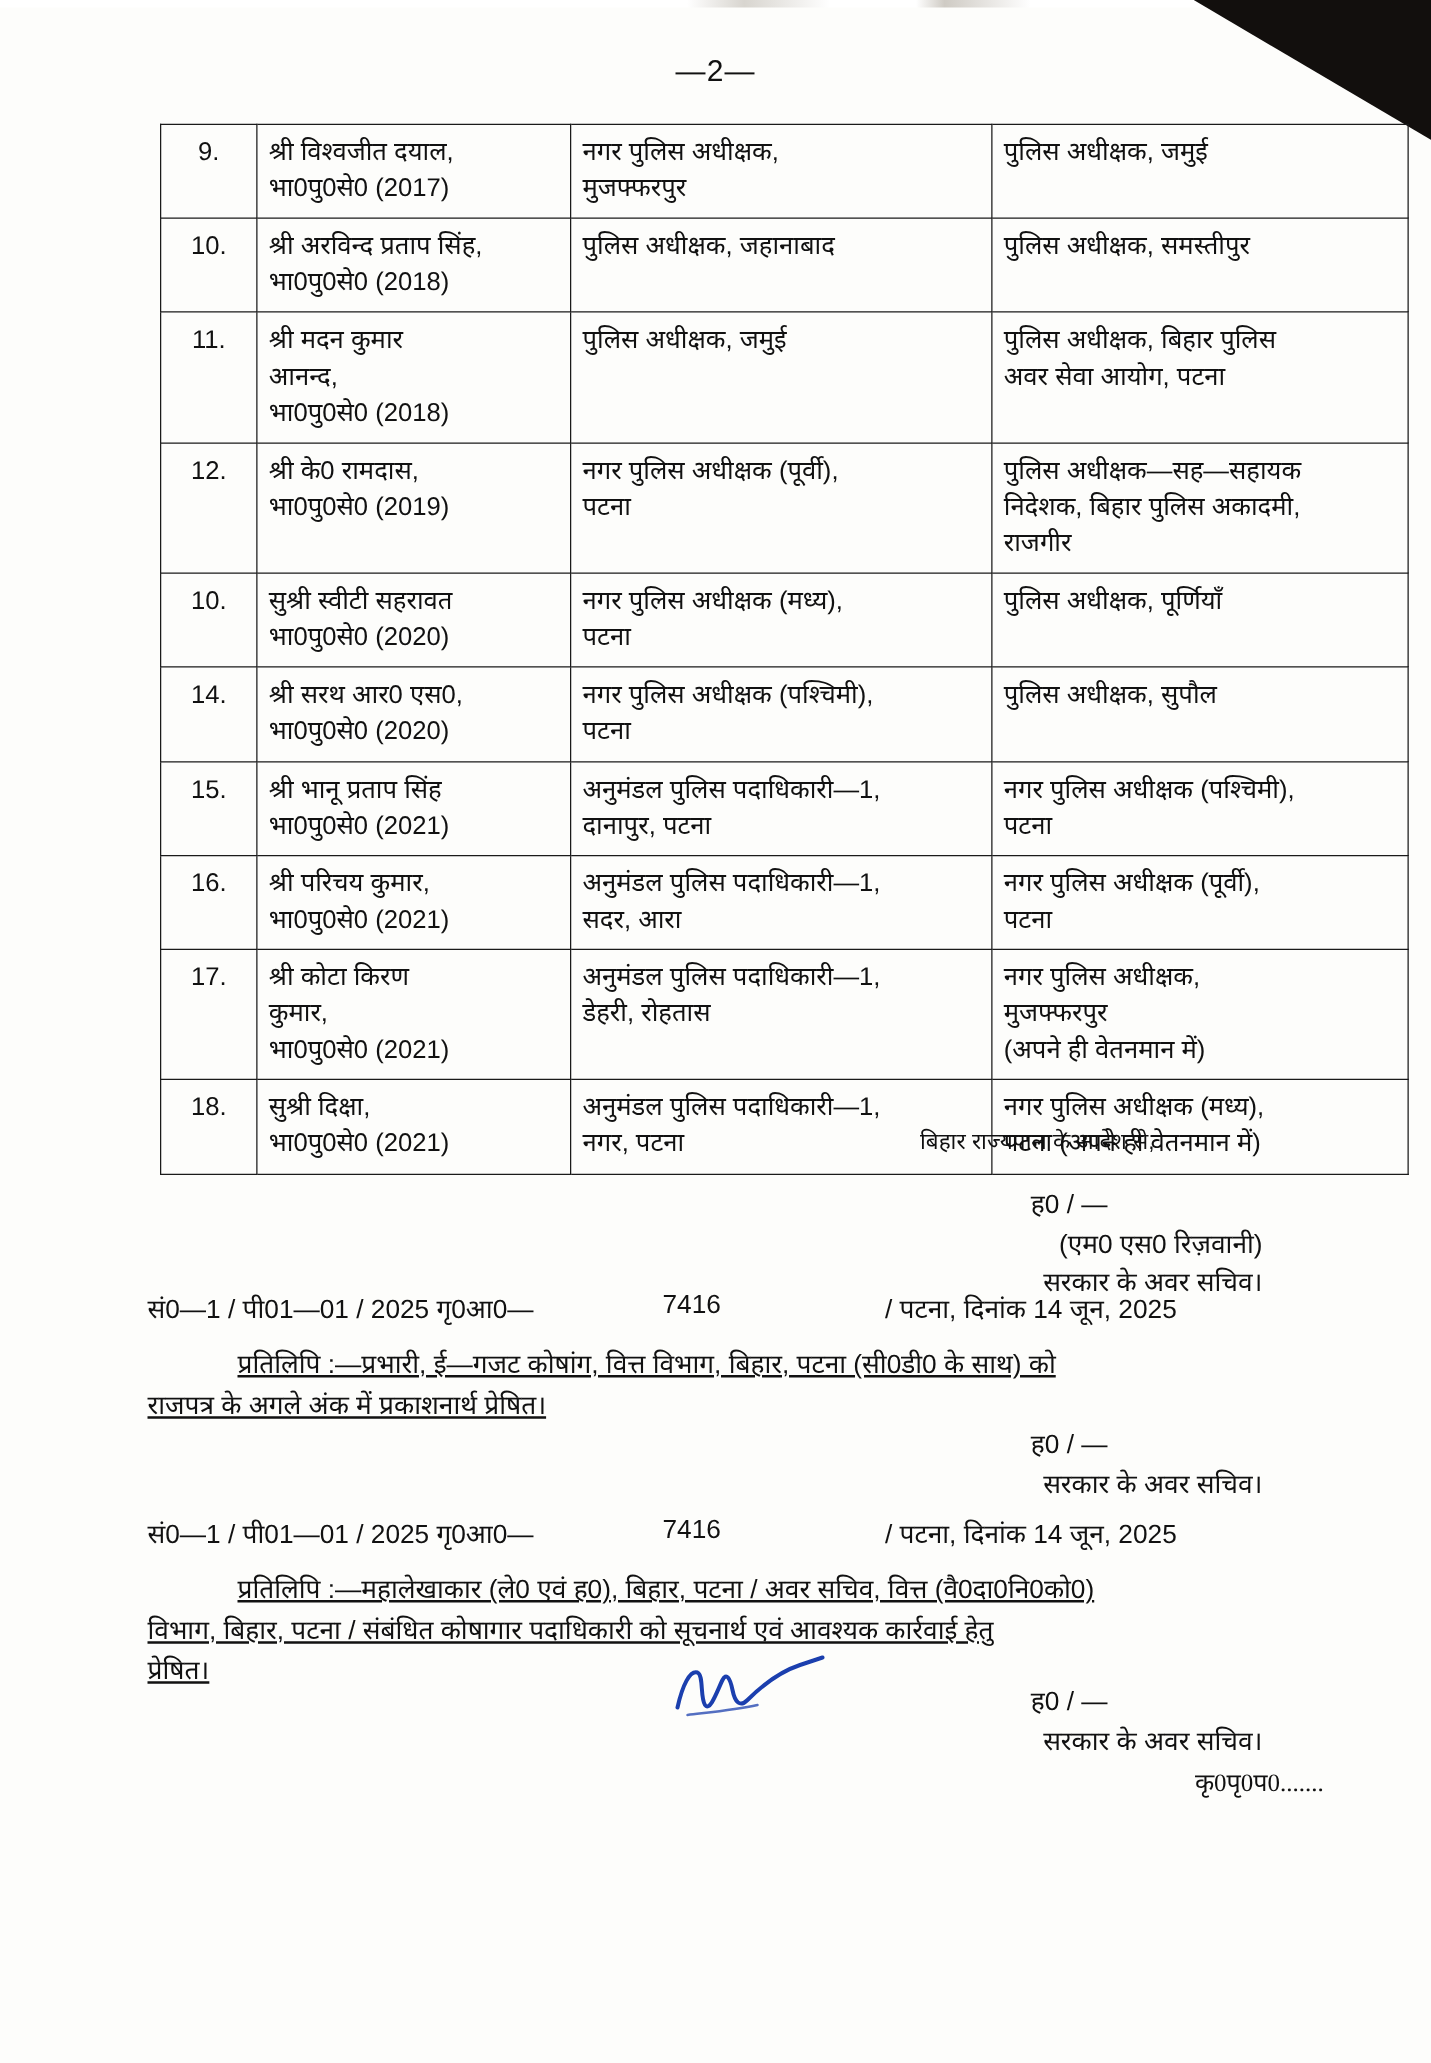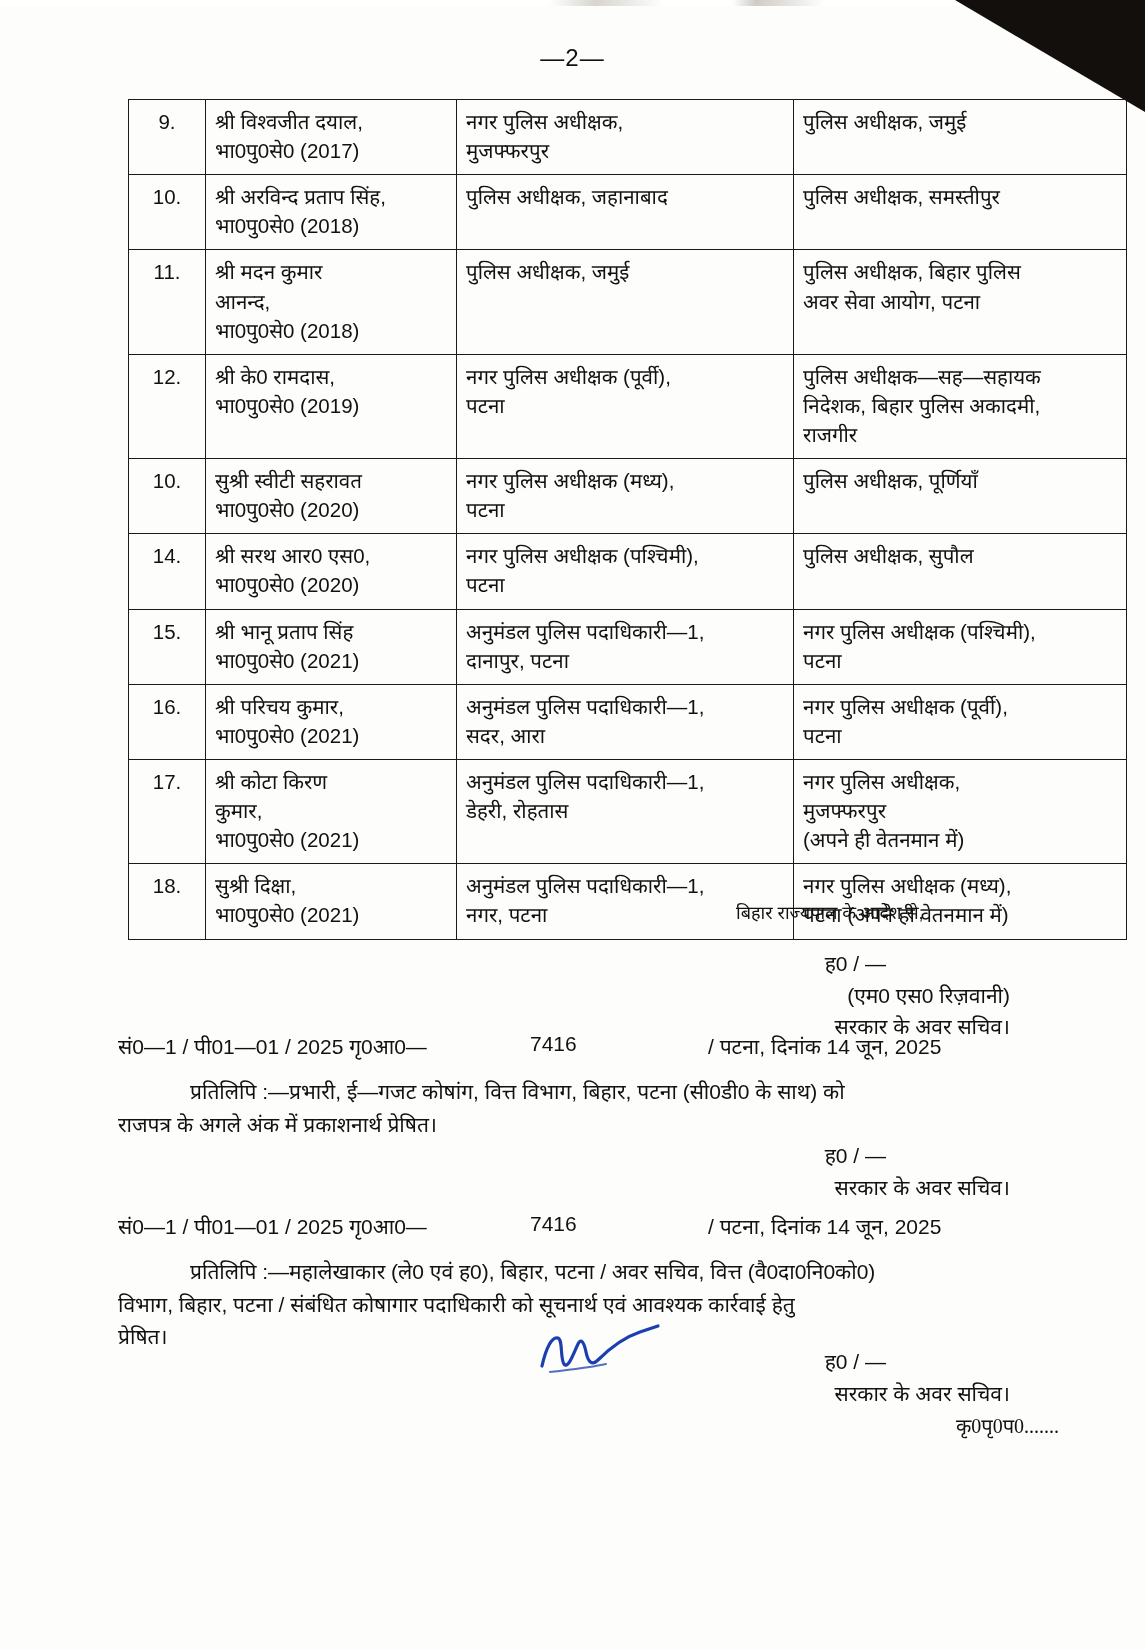--- a/index.html
+++ b/index.html
@@ -108,20 +108,21 @@
   .memo-row .memo-num   { position: absolute; left: 530px; font-weight: normal; }
   .memo-row .memo-right { position: absolute; left: 696px; margin-left: 12px; }
 
   .para {
     position: absolute;
     left: 118px;
     width: 912px;
     font-size: 21px;
     line-height: 1.55;
     text-align: justify;
+    text-decoration: underline;
   }
   .para .indent { display: inline-block; width: 72px; }
 
   .sig-block2 {
     position: absolute;
     width: 1010px;
     text-align: right;
     font-size: 21px;
     line-height: 1.5;
   }

